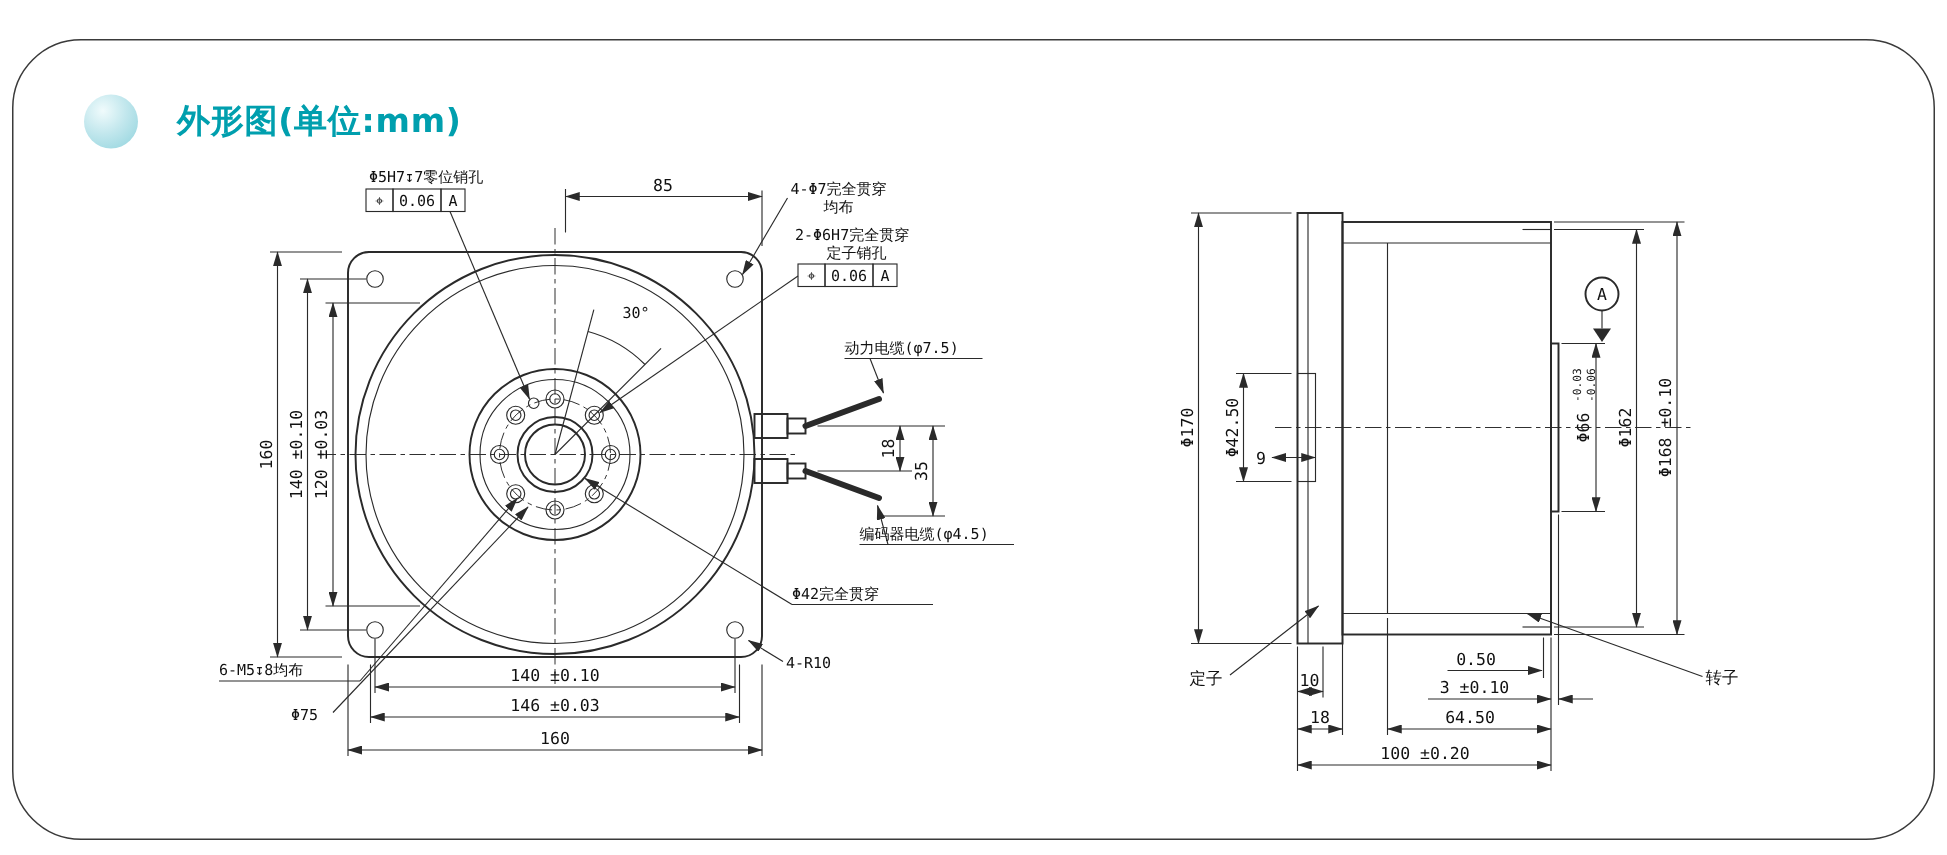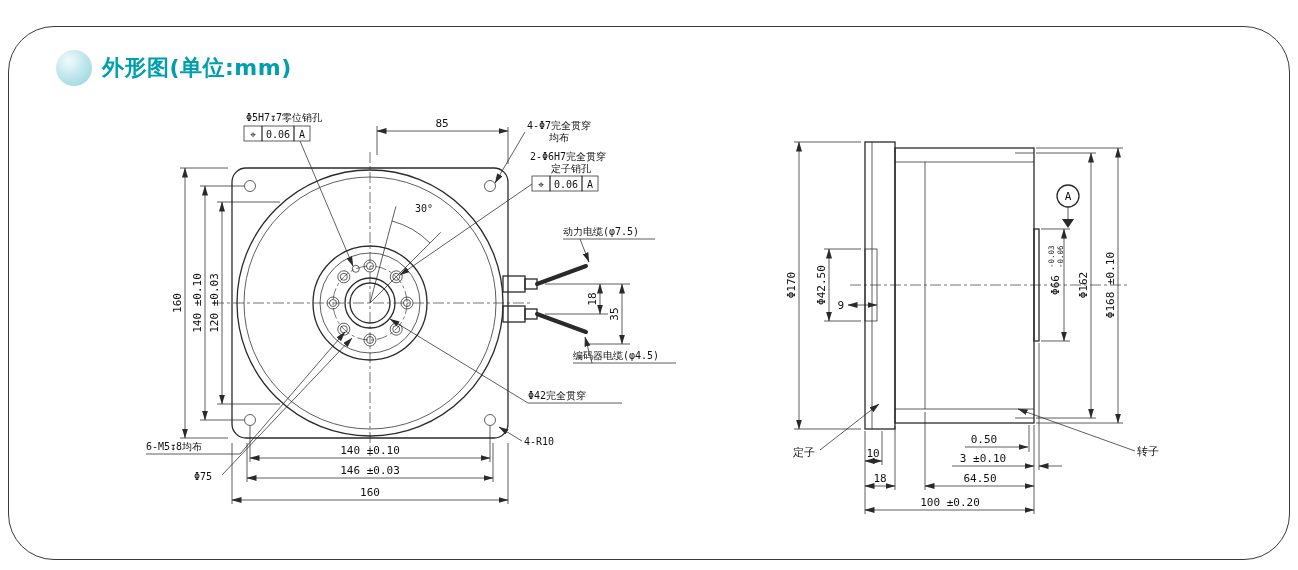--- a/index.html
+++ b/index.html
@@ -3,21 +3,21 @@
 <meta charset="utf-8">
 <style>
   html,body{margin:0;padding:0;background:#ffffff;}
   body{width:1298px;height:570px;overflow:hidden;position:relative;
        font-family:"DejaVu Sans",sans-serif;}
   .card{position:absolute;left:8px;top:26px;width:1280px;height:532px;
         border:1.6px solid #3a3a3a;border-radius:46px;background:#ffffff;}
   .title-row{position:absolute;left:56px;top:50px;display:flex;align-items:center;gap:10px;z-index:5;}
   .bullet{width:36px;height:36px;border-radius:50%;
           background:radial-gradient(circle at 35% 30%,#f0fbfc 0%,#c2e7ed 45%,#8ed2dc 100%);}
-  .title{margin:0;font-size:22px;font-weight:bold;color:#009fae;letter-spacing:.5px;}
+  .title{margin:16px;font-size:22px;font-weight:bold;color:#009fae;letter-spacing:.5px;}
   svg.drawing{position:absolute;left:0;top:0;width:1298px;height:570px;z-index:2;}
   svg .o{fill:none;stroke:#2a2a2a;stroke-width:1.3;}
   svg .t{fill:none;stroke:#2a2a2a;stroke-width:.75;}
   svg .cl{fill:none;stroke:#2a2a2a;stroke-width:.65;stroke-dasharray:11 3 3 3;}
   svg .cable{fill:none;stroke:#2a2a2a;stroke-width:4;stroke-linecap:round;}
   svg text{fill:#111;font-family:"DejaVu Sans Mono","DejaVu Sans",sans-serif;font-size:11px;}
   svg text.sm{font-size:10px;}
   svg text.tol{font-size:7.5px;}
 </style>
 </head>

